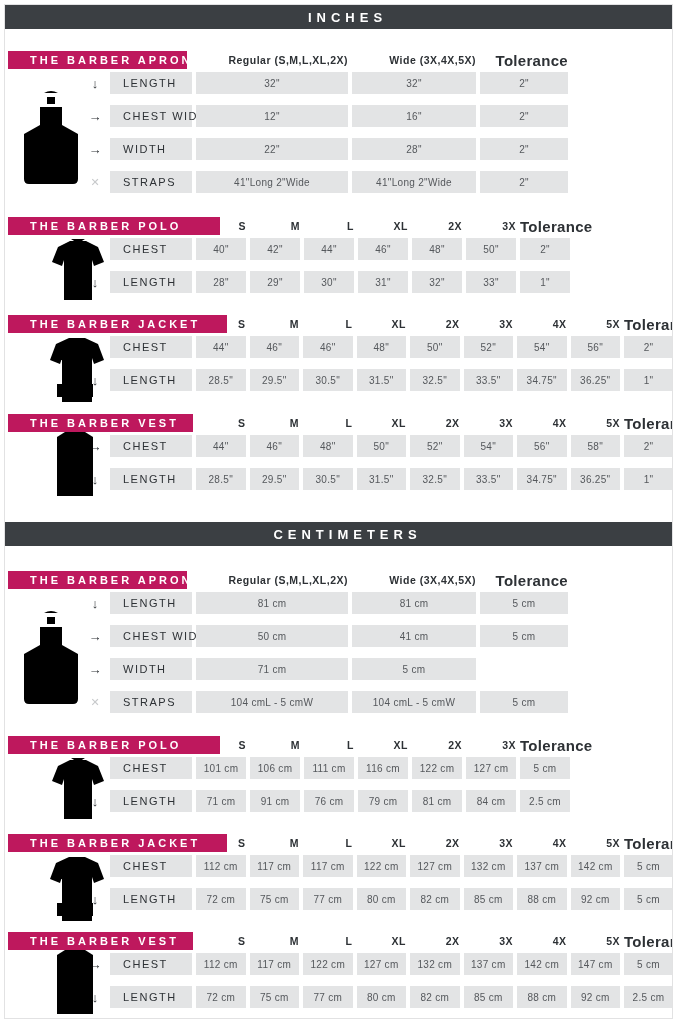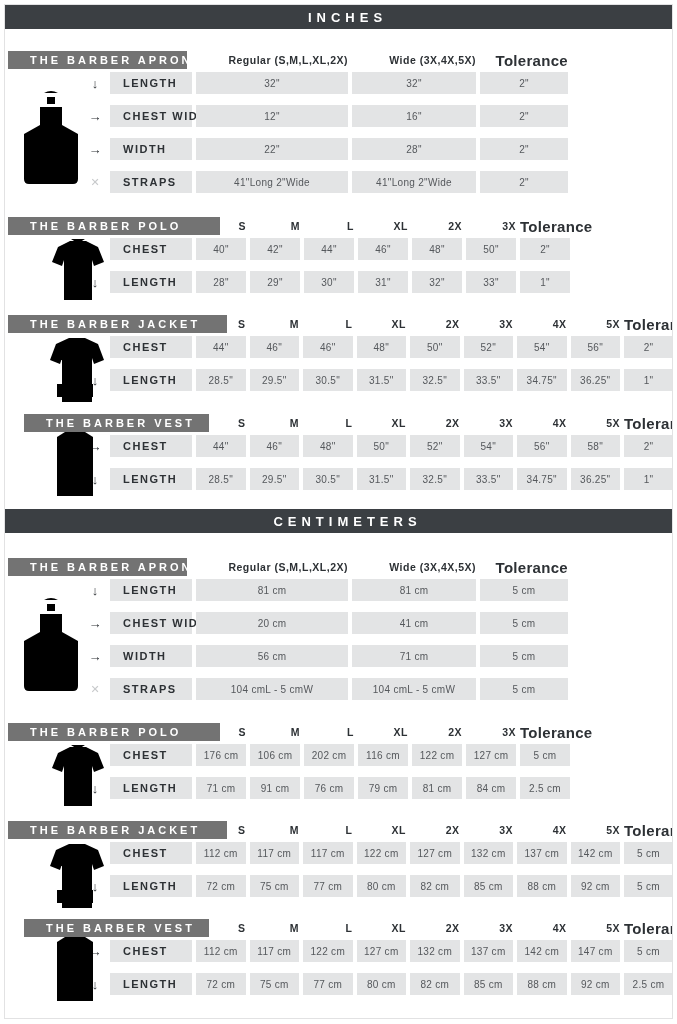--- a/index.html
+++ b/index.html
@@ -1,53 +1,53 @@
 <!DOCTYPE html>
 <html><head>
 <meta charset="utf-8">
 <style>
   * { margin:0; padding:0; box-sizing:border-box; }
   html,body { width:677px; height:1024px; background:#fff; font-family:"Liberation Sans", sans-serif; }
   .page { position:absolute; top:4px; left:4px; width:669px; height:1015px; border:1px solid #e2e2e3; background:#fff; overflow:hidden; }
 
   .band { height:24px; background:#3b3f43; color:#fff; display:flex; align-items:center; justify-content:center;
           font-weight:bold; font-size:13px; letter-spacing:5px;padding-left:18px; }
-  .band.cm { margin-top:19px; }
+  .band.cm { margin-top:32px; }
 
   .section { position:relative; padding-left:79px; }
   .sec-apron-in { margin-top:22px; }
   .sec-polo-in  { margin-top:24px; }
   .sec-jacket-in{ margin-top:22px; }
   .sec-vest-in  { margin-top:23px; }
   .sec-apron-cm { margin-top:25px; }
   .sec-polo-cm  { margin-top:23px; }
   .sec-jacket-cm{ margin-top:22px; }
   .sec-vest-cm  { margin-top:22px; }
 
   .grid-apron, .grid-polo, .grid-jacket { display:grid; column-gap:4px; }
   .grid-apron  { grid-template-columns:22px 82px 152px 124px 88px; }
   .grid-polo   { grid-template-columns:22px 82px repeat(6,50px) 50px; }
   .grid-jacket { grid-template-columns:22px 82px repeat(8,49.5px) 49px; }
 
   .table-header { height:18px; margin-bottom:3px; align-items:center; }
   .bar-cell { grid-column:1 / 3; position:relative; height:18px; }
-  .section-bar { position:absolute; left:-76px; top:0; height:18px; background:#737373; color:#fff;
+  .section-bar { position:absolute; left:-76px; top:0; height:18px; background:#be185d; color:#fff;
                  font-weight:bold; font-size:11px; letter-spacing:3px; line-height:18px; padding-left:22px;
                  white-space:nowrap; }
-  .bar-apron { width:179px; } .bar-polo { width:212px; } .bar-jacket { width:219px; } .bar-vest { width:185px;margin-left:16px; }
+  .bar-apron { width:179px; } .bar-polo { width:212px; } .bar-jacket { width:219px; } .bar-vest { width:185px; }
 
   .col-head { text-align:right; font-weight:bold; font-size:10.5px; letter-spacing:0.5px; color:#2d3135; white-space:nowrap; }
   .col-head.tol { font-size:15px; letter-spacing:0.3px; }
 
   .table-body { display:flex; flex-direction:column; row-gap:11px; }
   .data-row { height:22px; }
   .cell { background:#e3e4e5; height:22px; }
   .row-icon { display:flex; align-items:center; justify-content:center; font-size:13px; font-weight:bold; color:#2d3135; height:22px; }
   .row-icon.cross { color:#c7c9cb; font-weight:normal; font-size:11px; }
-  .row-label { font-weight:bold; font-size:11px; letter-spacing:1.5px; color:#2d3135; display:flex; align-items:center; padding-left:13px; white-space:nowrap; }
+  .row-label { font-weight:normal; font-size:11px; letter-spacing:1.5px; color:#2d3135; display:flex; align-items:center; padding-left:13px; white-space:nowrap; }
   .cell.value { display:flex; align-items:center; justify-content:center; font-size:10px; color:#55585c; letter-spacing:0.3px; white-space:nowrap; }
 
   .illus { position:absolute; }
   .illus-apron  { left:12px; top:36px; }
   .illus-polo   { left:45px; top:19px; }
   .illus-jacket { left:43px; top:17px; }
   .illus-vest   { left:45px; top:15px; }
 </style>
 </head>
 <body>
@@ -304,28 +304,27 @@
         <div class="grid-apron data-row">
           <span class="row-icon arrow-down">↓</span>
           <div class="cell row-label">LENGTH</div>
           <div class="cell value">81 cm</div>
           <div class="cell value">81 cm</div>
           <div class="cell value">5 cm</div>
         </div>
         <div class="grid-apron data-row">
           <span class="row-icon arrow-right">→</span>
           <div class="cell row-label">CHEST WIDTH</div>
-          <div class="cell value">20 cm</div>
+          <div class="cell value">50 cm</div>
           <div class="cell value">41 cm</div>
           <div class="cell value">5 cm</div>
         </div>
         <div class="grid-apron data-row">
           <span class="row-icon arrow-right">→</span>
           <div class="cell row-label">WIDTH</div>
-          <div class="cell value">56 cm</div>
           <div class="cell value">71 cm</div>
           <div class="cell value">5 cm</div>
         </div>
         <div class="grid-apron data-row">
           <span class="row-icon cross">✕</span>
           <div class="cell row-label">STRAPS</div>
           <div class="cell value">104 cmL - 5 cmW</div>
           <div class="cell value">104 cmL - 5 cmW</div>
           <div class="cell value">5 cm</div>
         </div>
@@ -345,23 +344,23 @@
         <div class="col-head">L</div>
         <div class="col-head">XL</div>
         <div class="col-head">2X</div>
         <div class="col-head">3X</div>
         <div class="col-head tol">Tolerance</div>
       </div>
     <div class="table-body">
         <div class="grid-polo data-row">
           <span class="row-icon arrow-right">→</span>
           <div class="cell row-label">CHEST</div>
-          <div class="cell value">176 cm</div>
+          <div class="cell value">101 cm</div>
           <div class="cell value">106 cm</div>
-          <div class="cell value">202 cm</div>
+          <div class="cell value">111 cm</div>
           <div class="cell value">116 cm</div>
           <div class="cell value">122 cm</div>
           <div class="cell value">127 cm</div>
           <div class="cell value">5 cm</div>
         </div>
         <div class="grid-polo data-row">
           <span class="row-icon arrow-down">↓</span>
           <div class="cell row-label">LENGTH</div>
           <div class="cell value">71 cm</div>
           <div class="cell value">91 cm</div>

